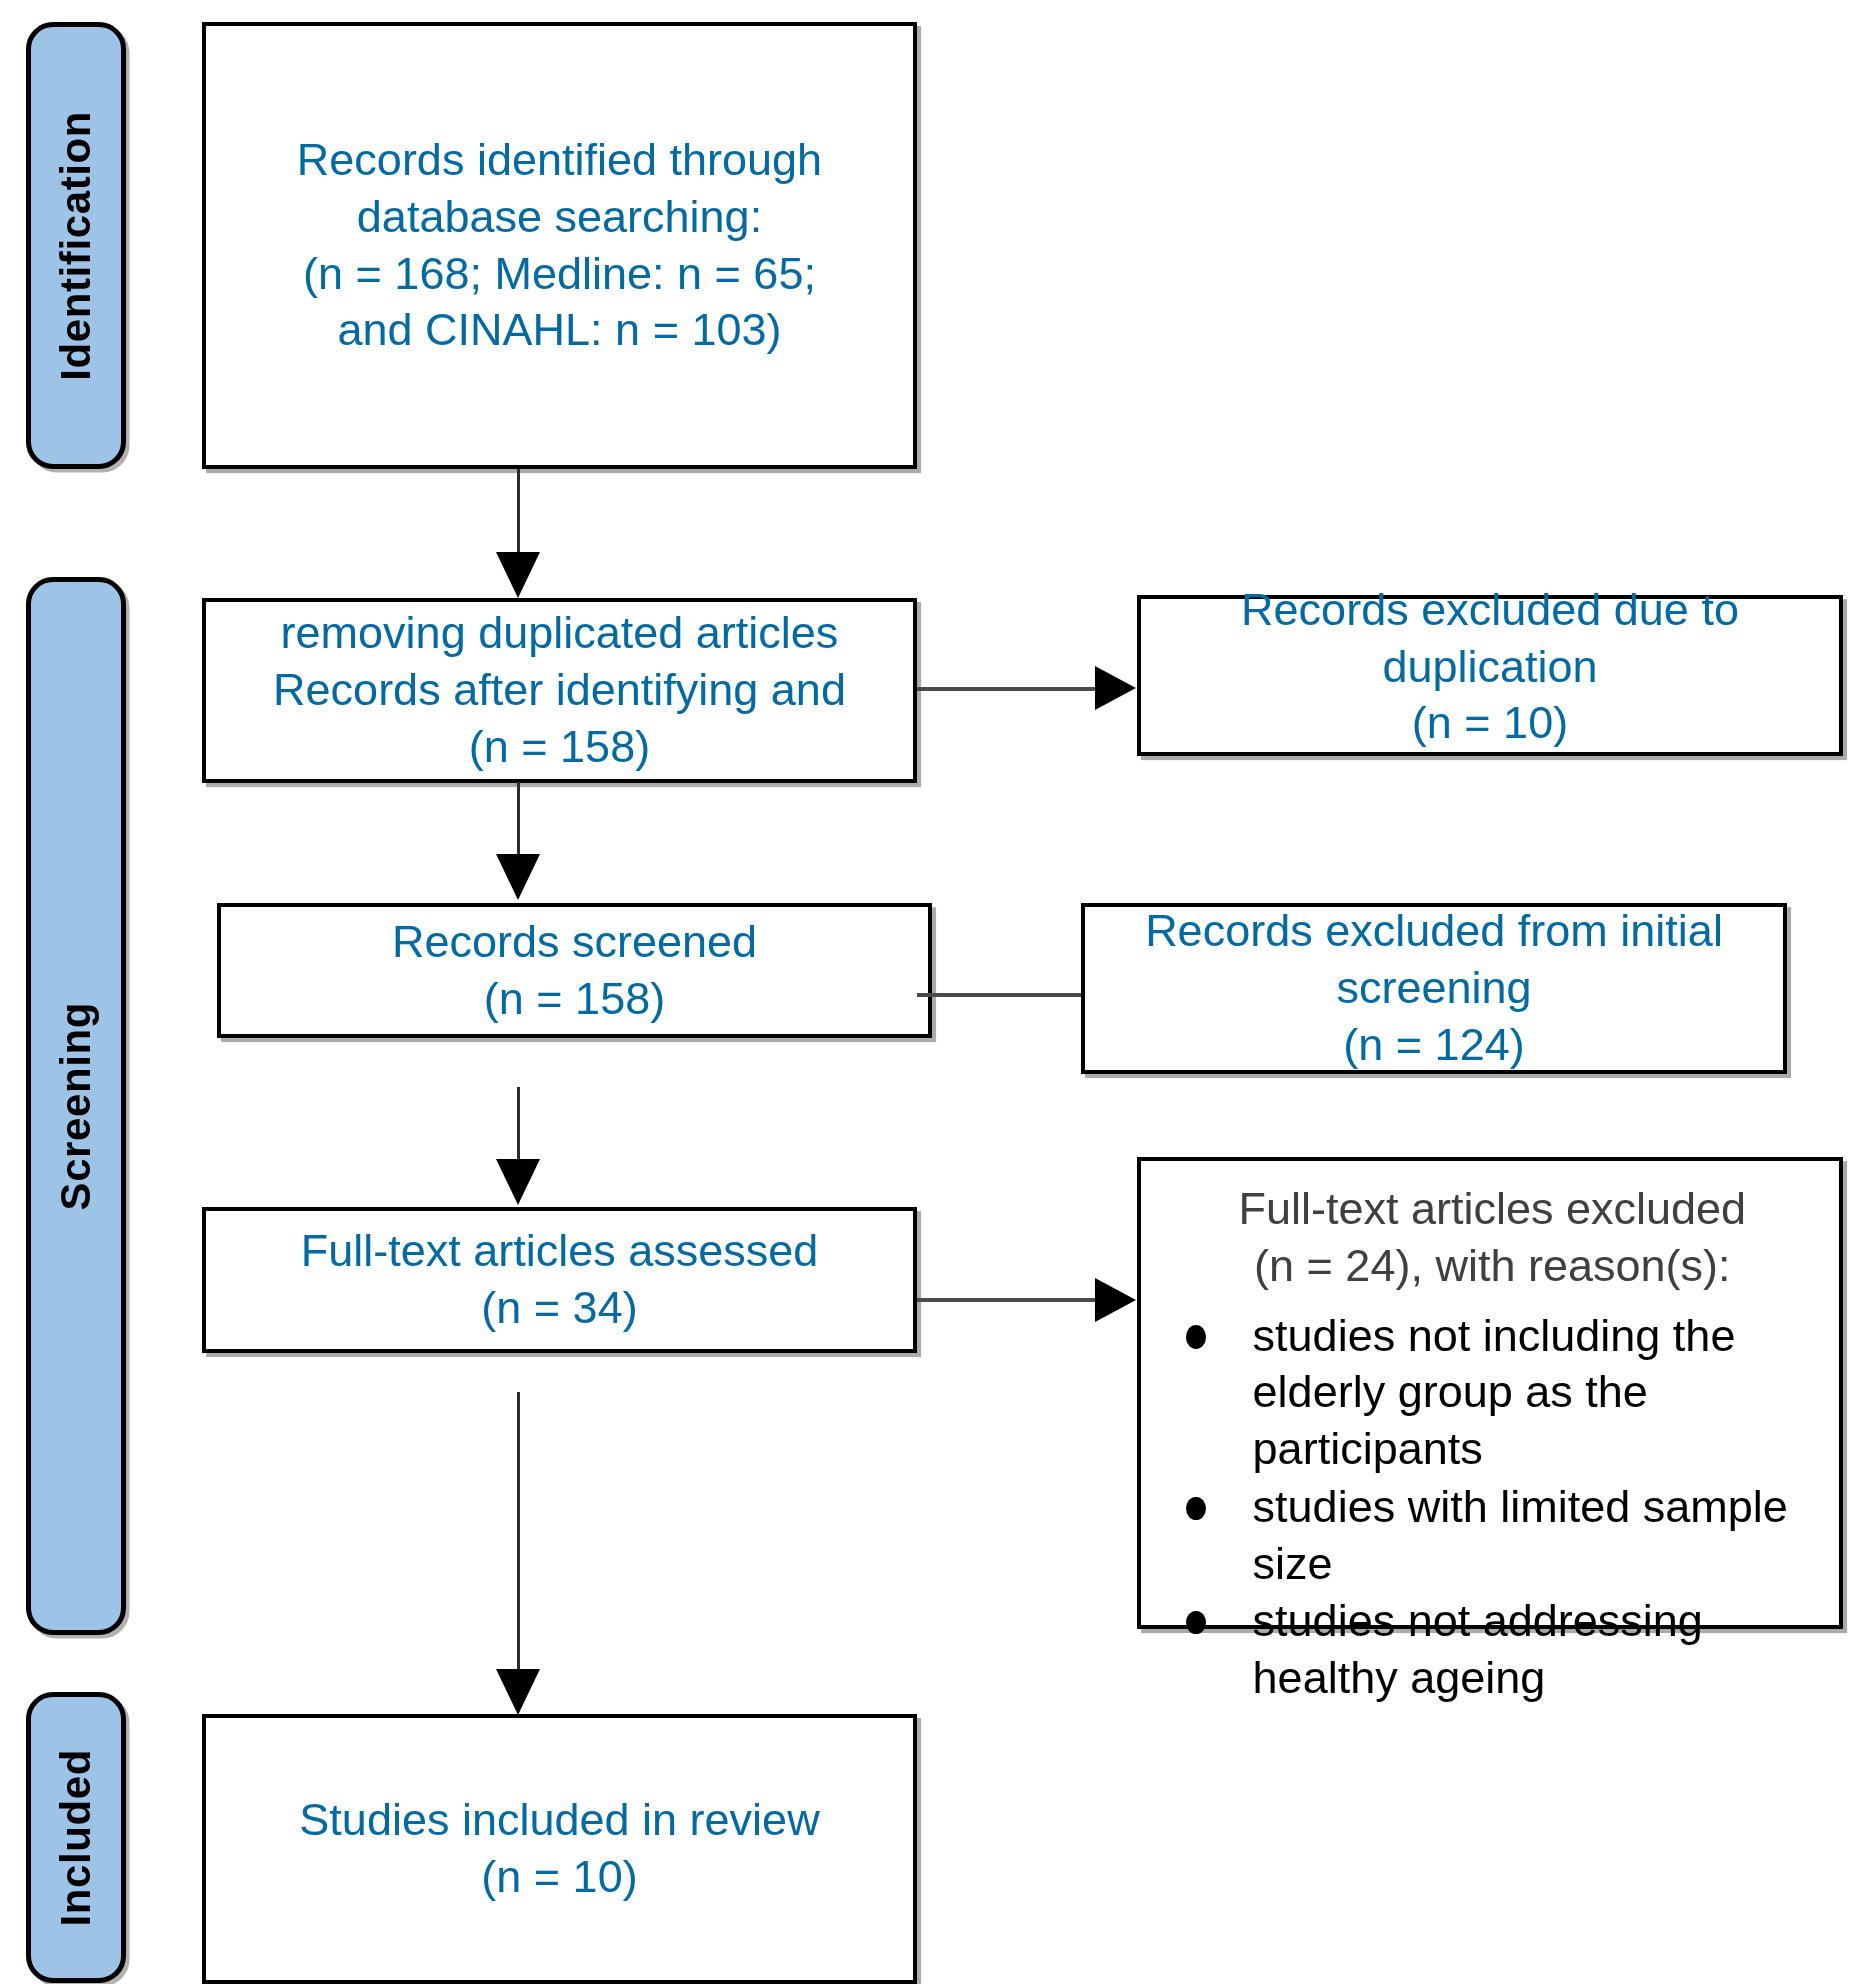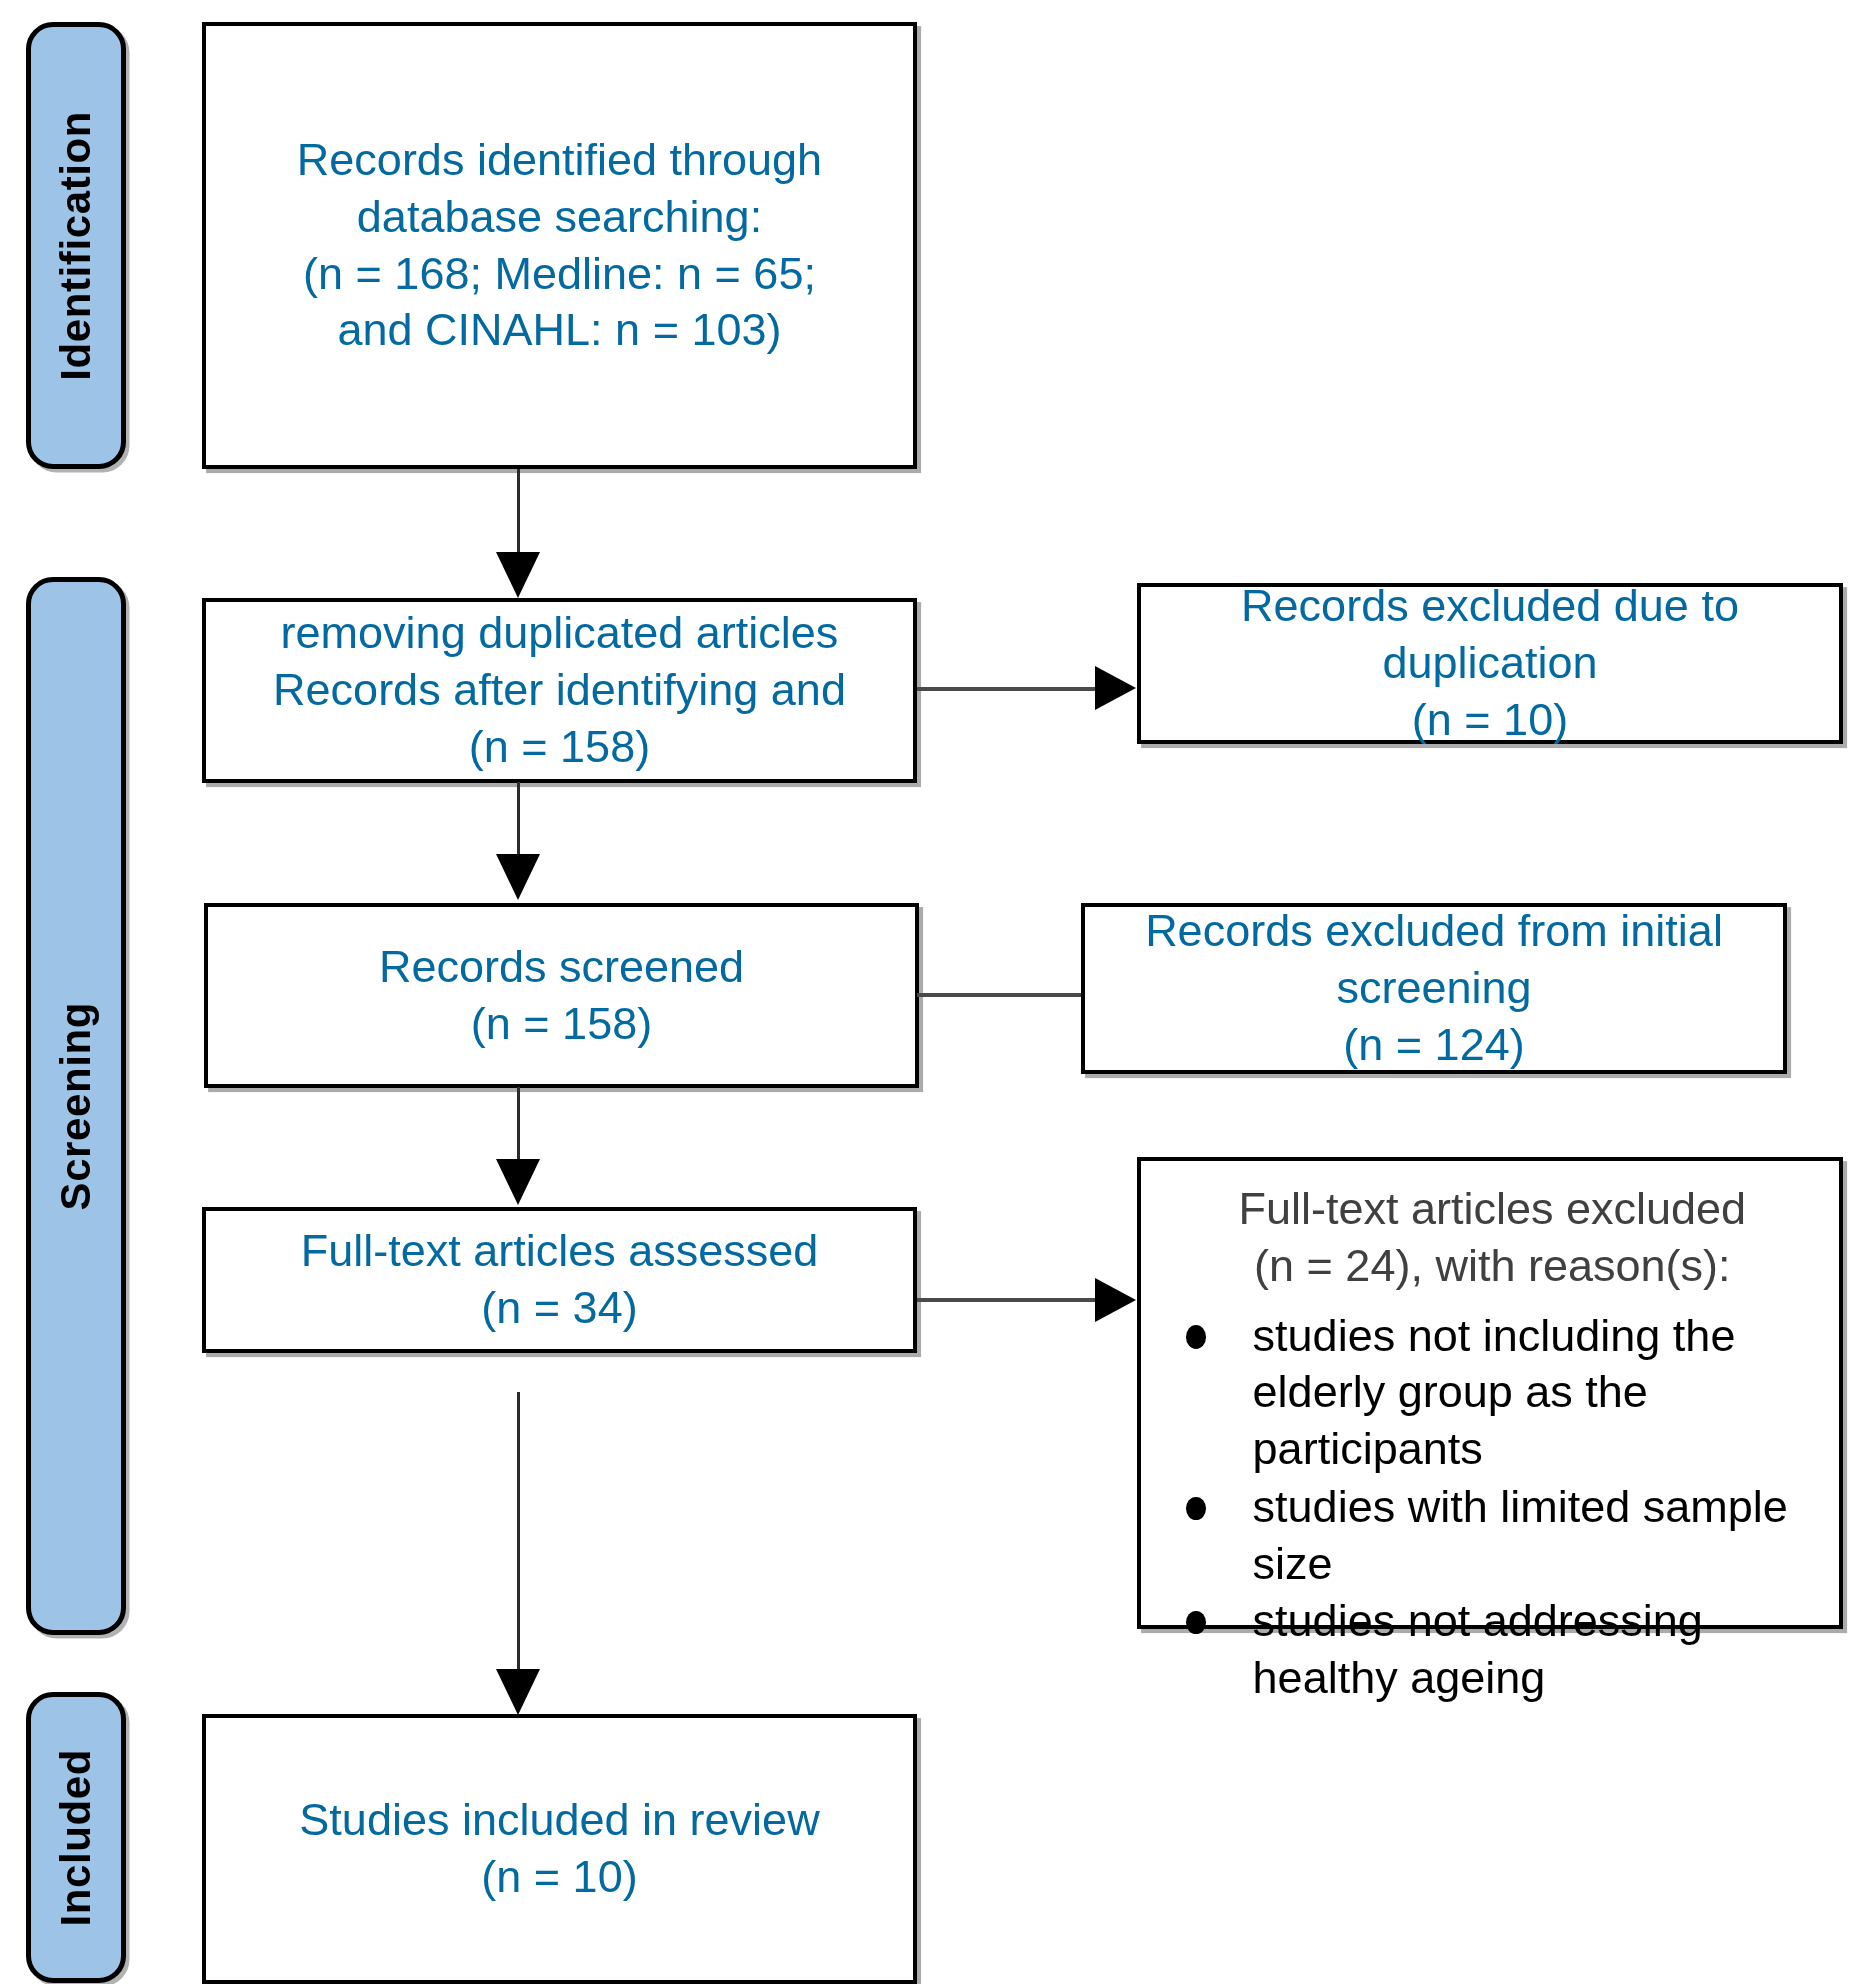--- a/index.html
+++ b/index.html
@@ -163,32 +163,32 @@
     <div class="box-text">
       <span class="ln">removing duplicated articles</span>
       <span class="ln">Records after identifying and</span>
       <span class="ln">(n = 158)</span>
     </div>
   </div>
 
   <div class="hline" style="left:917px; top:687px; width:182px;"></div>
   <div class="arrow-right" style="left:1095px; top:666px;"></div>
 
-  <div class="box" style="left:1137px; top:583px; width:706px; height:161px;">
+  <div class="box" style="left:1137px; top:595px; width:706px; height:161px;align-items:flex-end;">
     <div class="box-text">
       <span class="ln">Records excluded due to</span>
       <span class="ln">duplication</span>
       <span class="ln">(n = 10)</span>
     </div>
   </div>
 
   <div class="vline" style="left:517px; top:782px; height:76px;"></div>
   <div class="arrow-down" style="left:496px; top:854px;"></div>
 
-  <div class="box" style="left:204px; top:903px; width:715px; height:185px;">
+  <div class="box" style="left:217px; top:903px; width:715px; height:135px;">
     <div class="box-text">
       <span class="ln">Records screened</span>
       <span class="ln">(n = 158)</span>
     </div>
   </div>
 
   <div class="hline" style="left:917px; top:993px; width:182px;"></div>
   <div class="arrow-right" style="left:1095px; top:973px;"></div>
 
   <div class="box" style="left:1081px; top:903px; width:706px; height:171px;">

